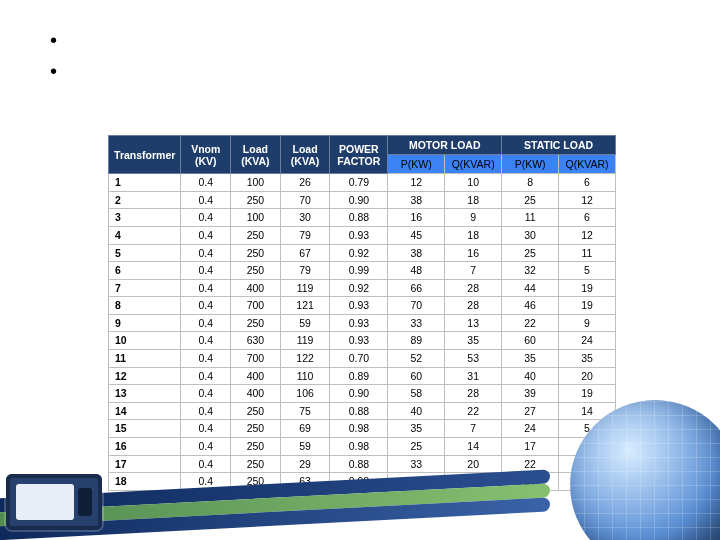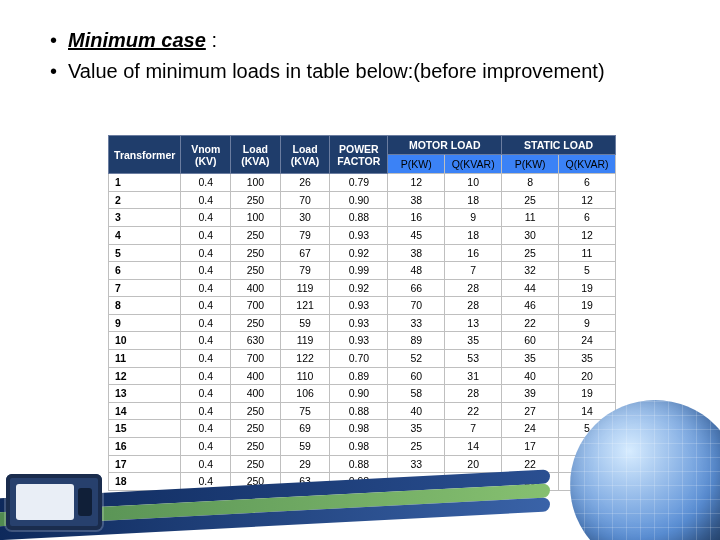--- a/index.html
+++ b/index.html
@@ -34,27 +34,23 @@
   .device::after{content:"";position:absolute;right:10px;top:14px;width:14px;height:28px;background:#101f38;border-radius:3px;}
 </style>
 </head>
 <body>
 
 <div class="slide">
 
   <div class="bullets">
     <div class="row">
       <div class="dot">•</div>
-      <div>
-        <span class="min">Minimum case</span><span> :</span>
-      </div>
     </div>
     <div class="row">
       <div class="dot">•</div>
-      <div>Value of minimum loads in table below:(before improvement)</div>
     </div>
   </div>
 
   <div class="table-wrap">
     <table>
       <colgroup>
         <col class="c-tr">
           <col class="c-vn">
           <col class="c-rt">
           <col class="c-ld">

